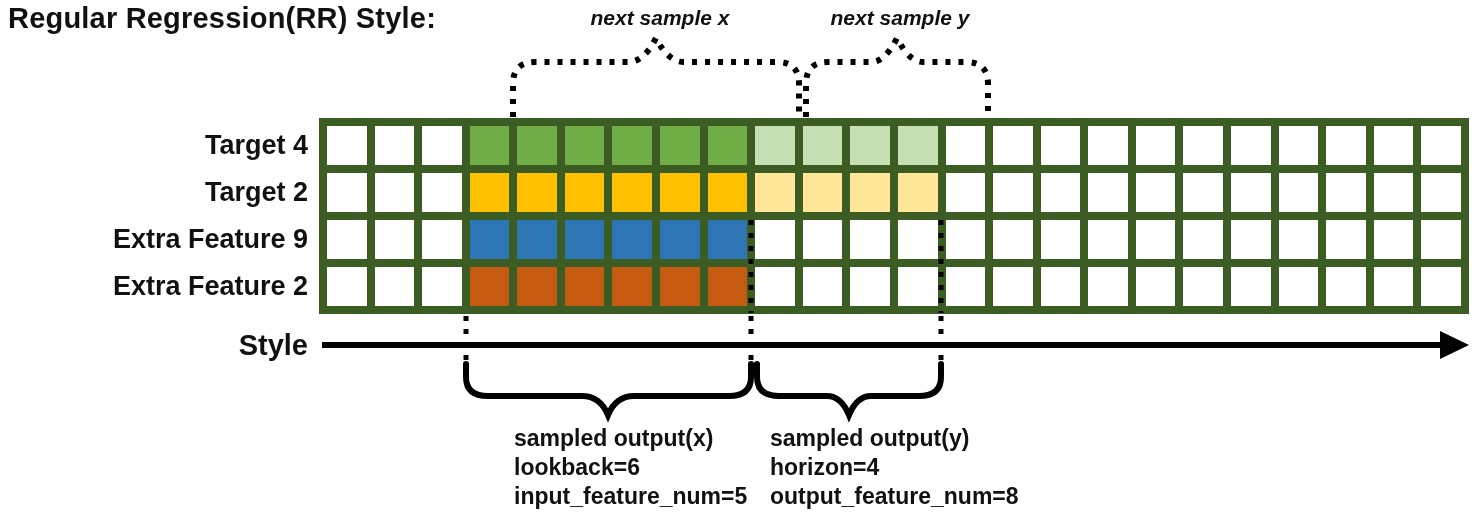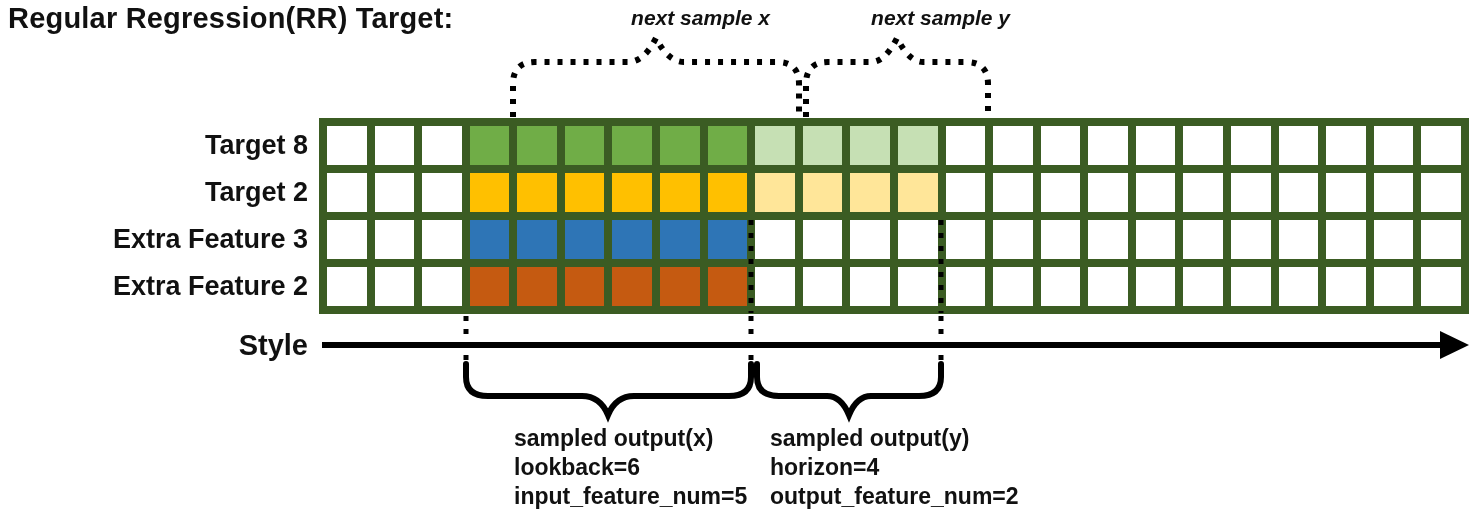--- a/index.html
+++ b/index.html
@@ -45,21 +45,21 @@
   .overlay {
     position: absolute;
     left: 0; top: 0;
     width: 1476px; height: 516px;
     pointer-events: none;
   }
   .sample-label {
     position: absolute;
     top: 6px;
     width: 220px;
-    text-align: right;
+    text-align: center;
     font-size: 21px;
     font-weight: 700;
     font-style: italic;
   }
   .next-x { left: 550px; }
   .next-y { left: 790px; }
   .time-label {
     position: absolute;
     left: 170px;
     top: 327px;
@@ -78,28 +78,28 @@
     white-space: nowrap;
   }
   .caption-input { left: 514px; }
   .caption-output { left: 770px; }
 </style>
 </head>
 <body>
 
 <div class="canvas">
 
-  <div class="title">Regular Regression(RR) Target:</div>
+  <div class="title">Regular Regression(RR) Style:</div>
 
   <div class="sample-label next-x">next sample x</div>
   <div class="sample-label next-y">next sample y</div>
 
-  <div class="row-label" style="top:127px">Target 8</div>
+  <div class="row-label" style="top:127px">Target 4</div>
   <div class="row-label" style="top:174px">Target 2</div>
-  <div class="row-label" style="top:221px">Extra Feature 3</div>
+  <div class="row-label" style="top:221px">Extra Feature 9</div>
   <div class="row-label" style="top:268px">Extra Feature 2</div>
 
   <div class="grid" style="background: rgb(59, 92, 35); grid-template-columns: repeat(24, 1fr);">
       <div class="cell" style="background: rgb(255, 255, 255);"></div>
       <div class="cell" style="background: rgb(255, 255, 255);"></div>
       <div class="cell" style="background: rgb(255, 255, 255);"></div>
       <div class="cell" style="background: rgb(112, 173, 71);"></div>
       <div class="cell" style="background: rgb(112, 173, 71);"></div>
       <div class="cell" style="background: rgb(112, 173, 71);"></div>
       <div class="cell" style="background: rgb(112, 173, 71);"></div>
@@ -219,16 +219,16 @@
 
   <div class="caption caption-input">
     <div>sampled output(x)</div>
     <div>lookback=6</div>
     <div>input_feature_num=5</div>
   </div>
 
   <div class="caption caption-output">
     <div>sampled output(y)</div>
     <div>horizon=4</div>
-    <div>output_feature_num=2</div>
+    <div>output_feature_num=8</div>
   </div>
 
 </div>
 
 </body></html>

